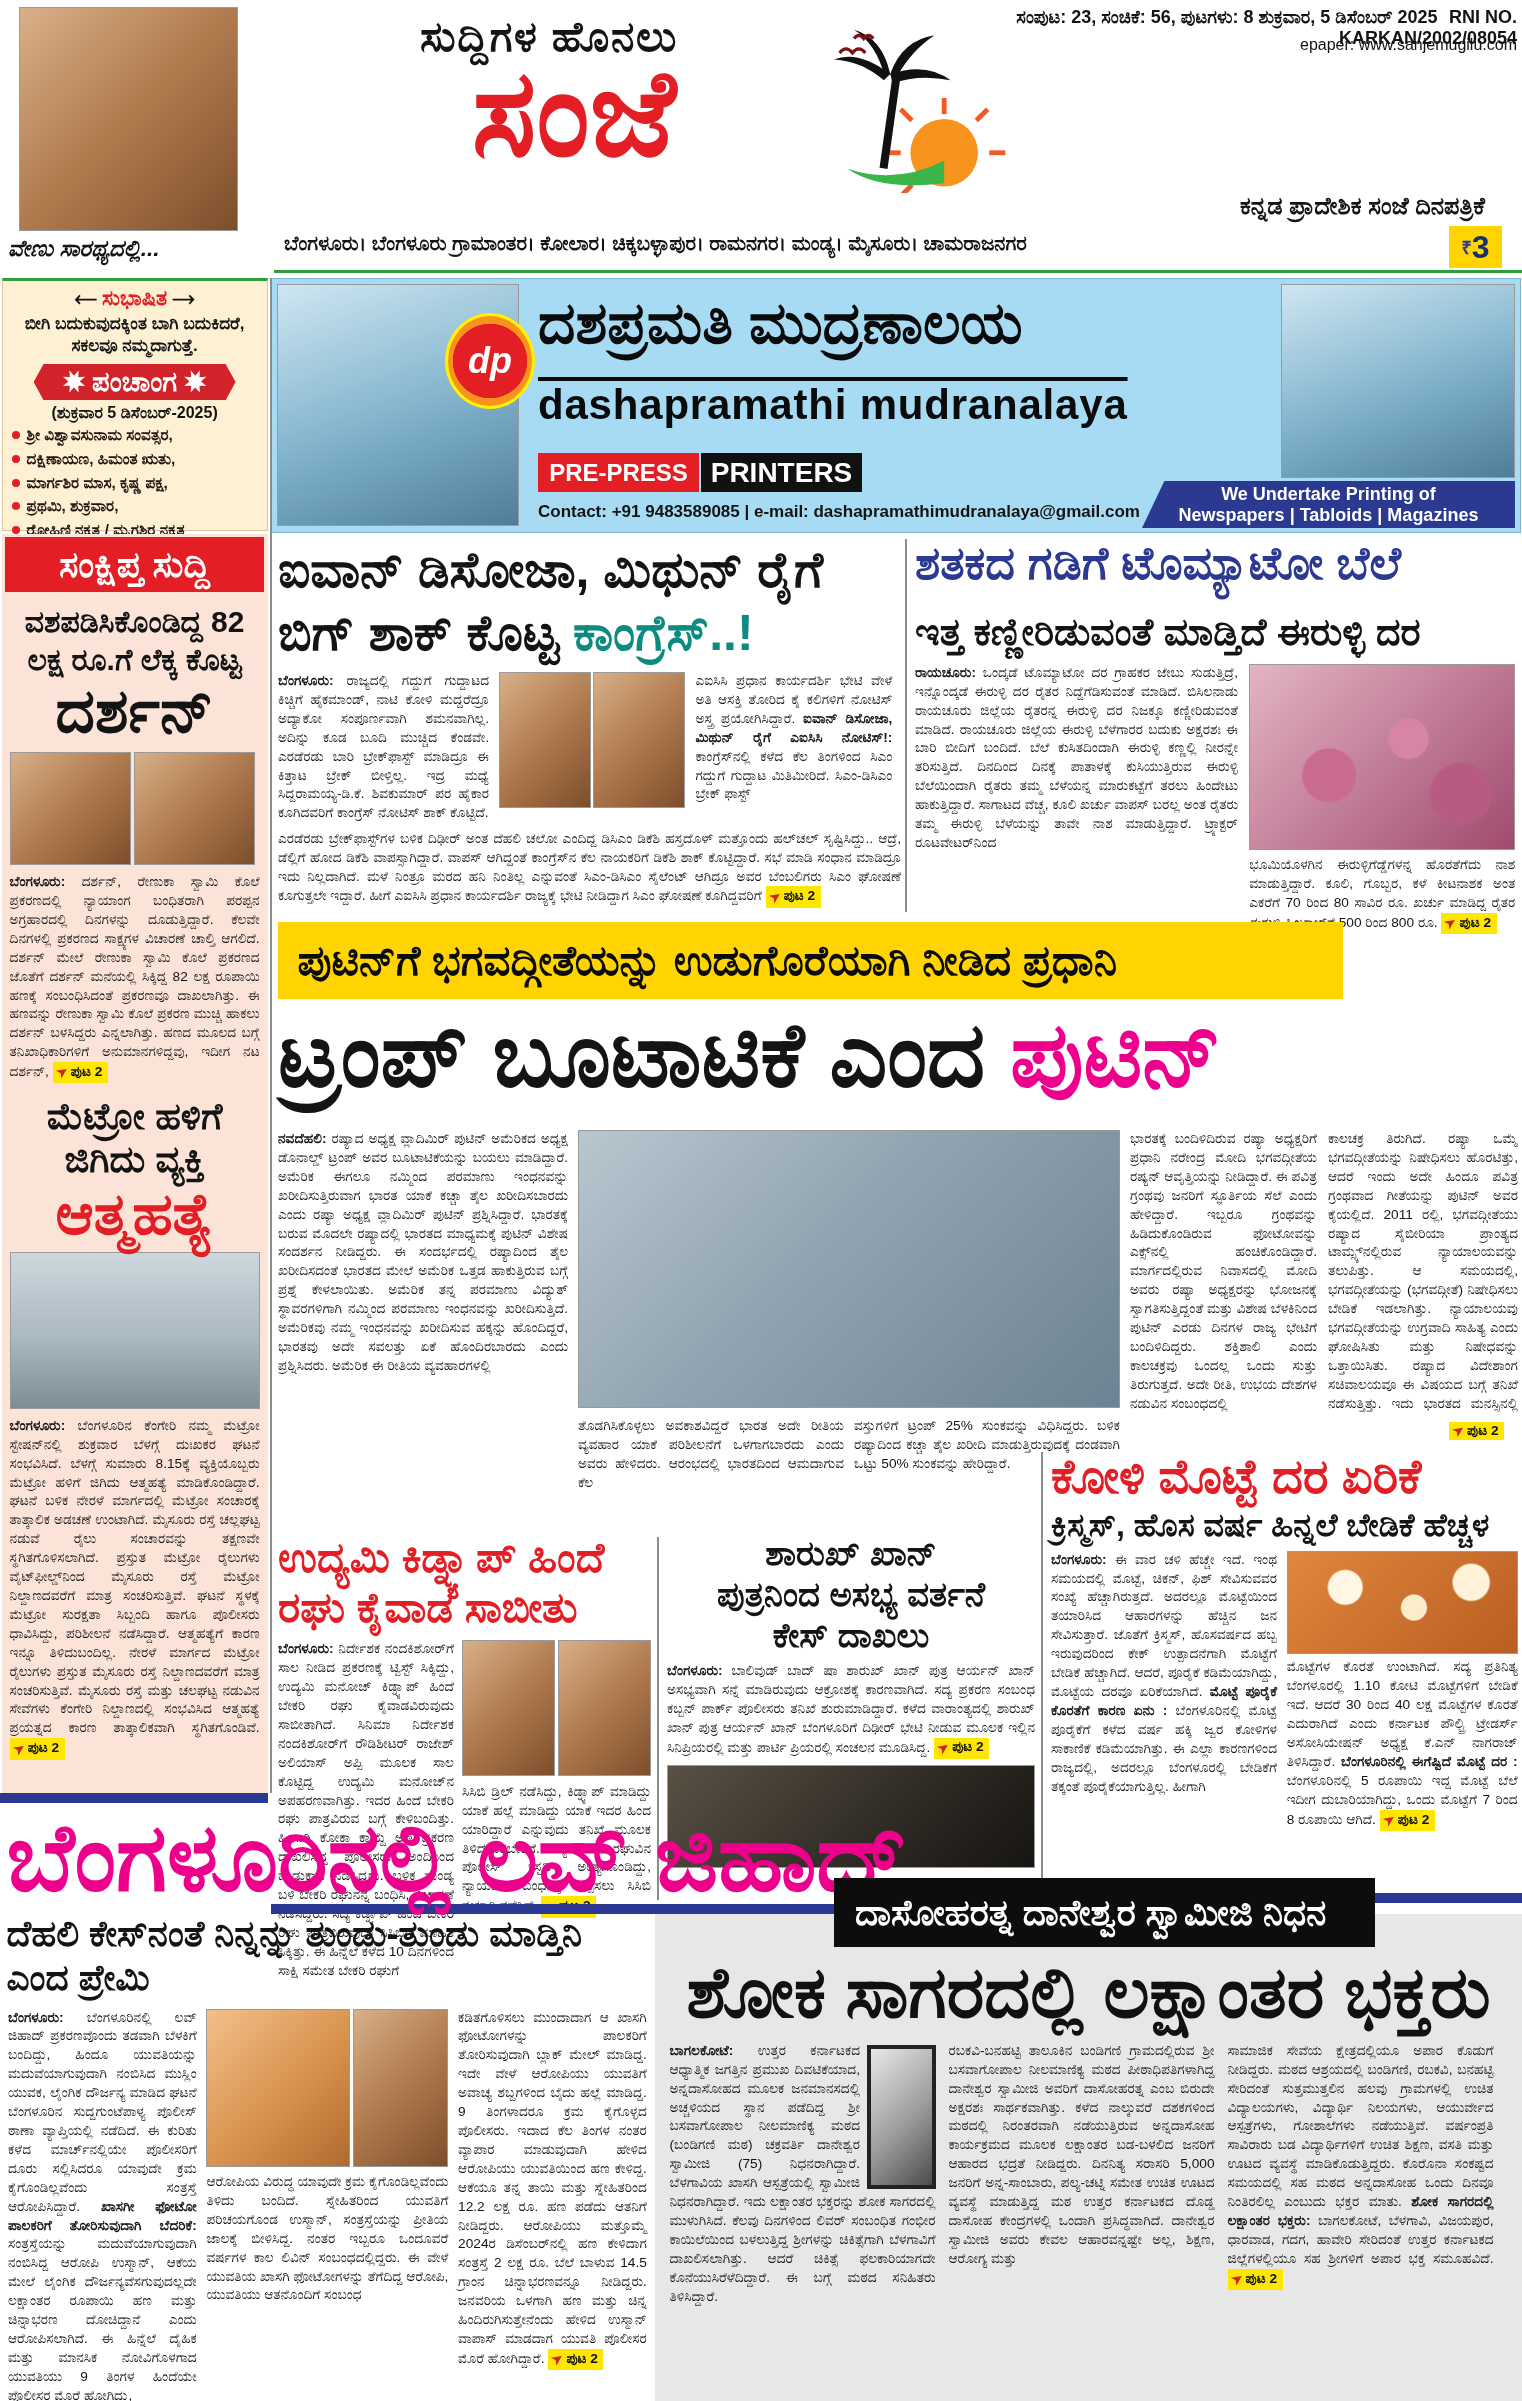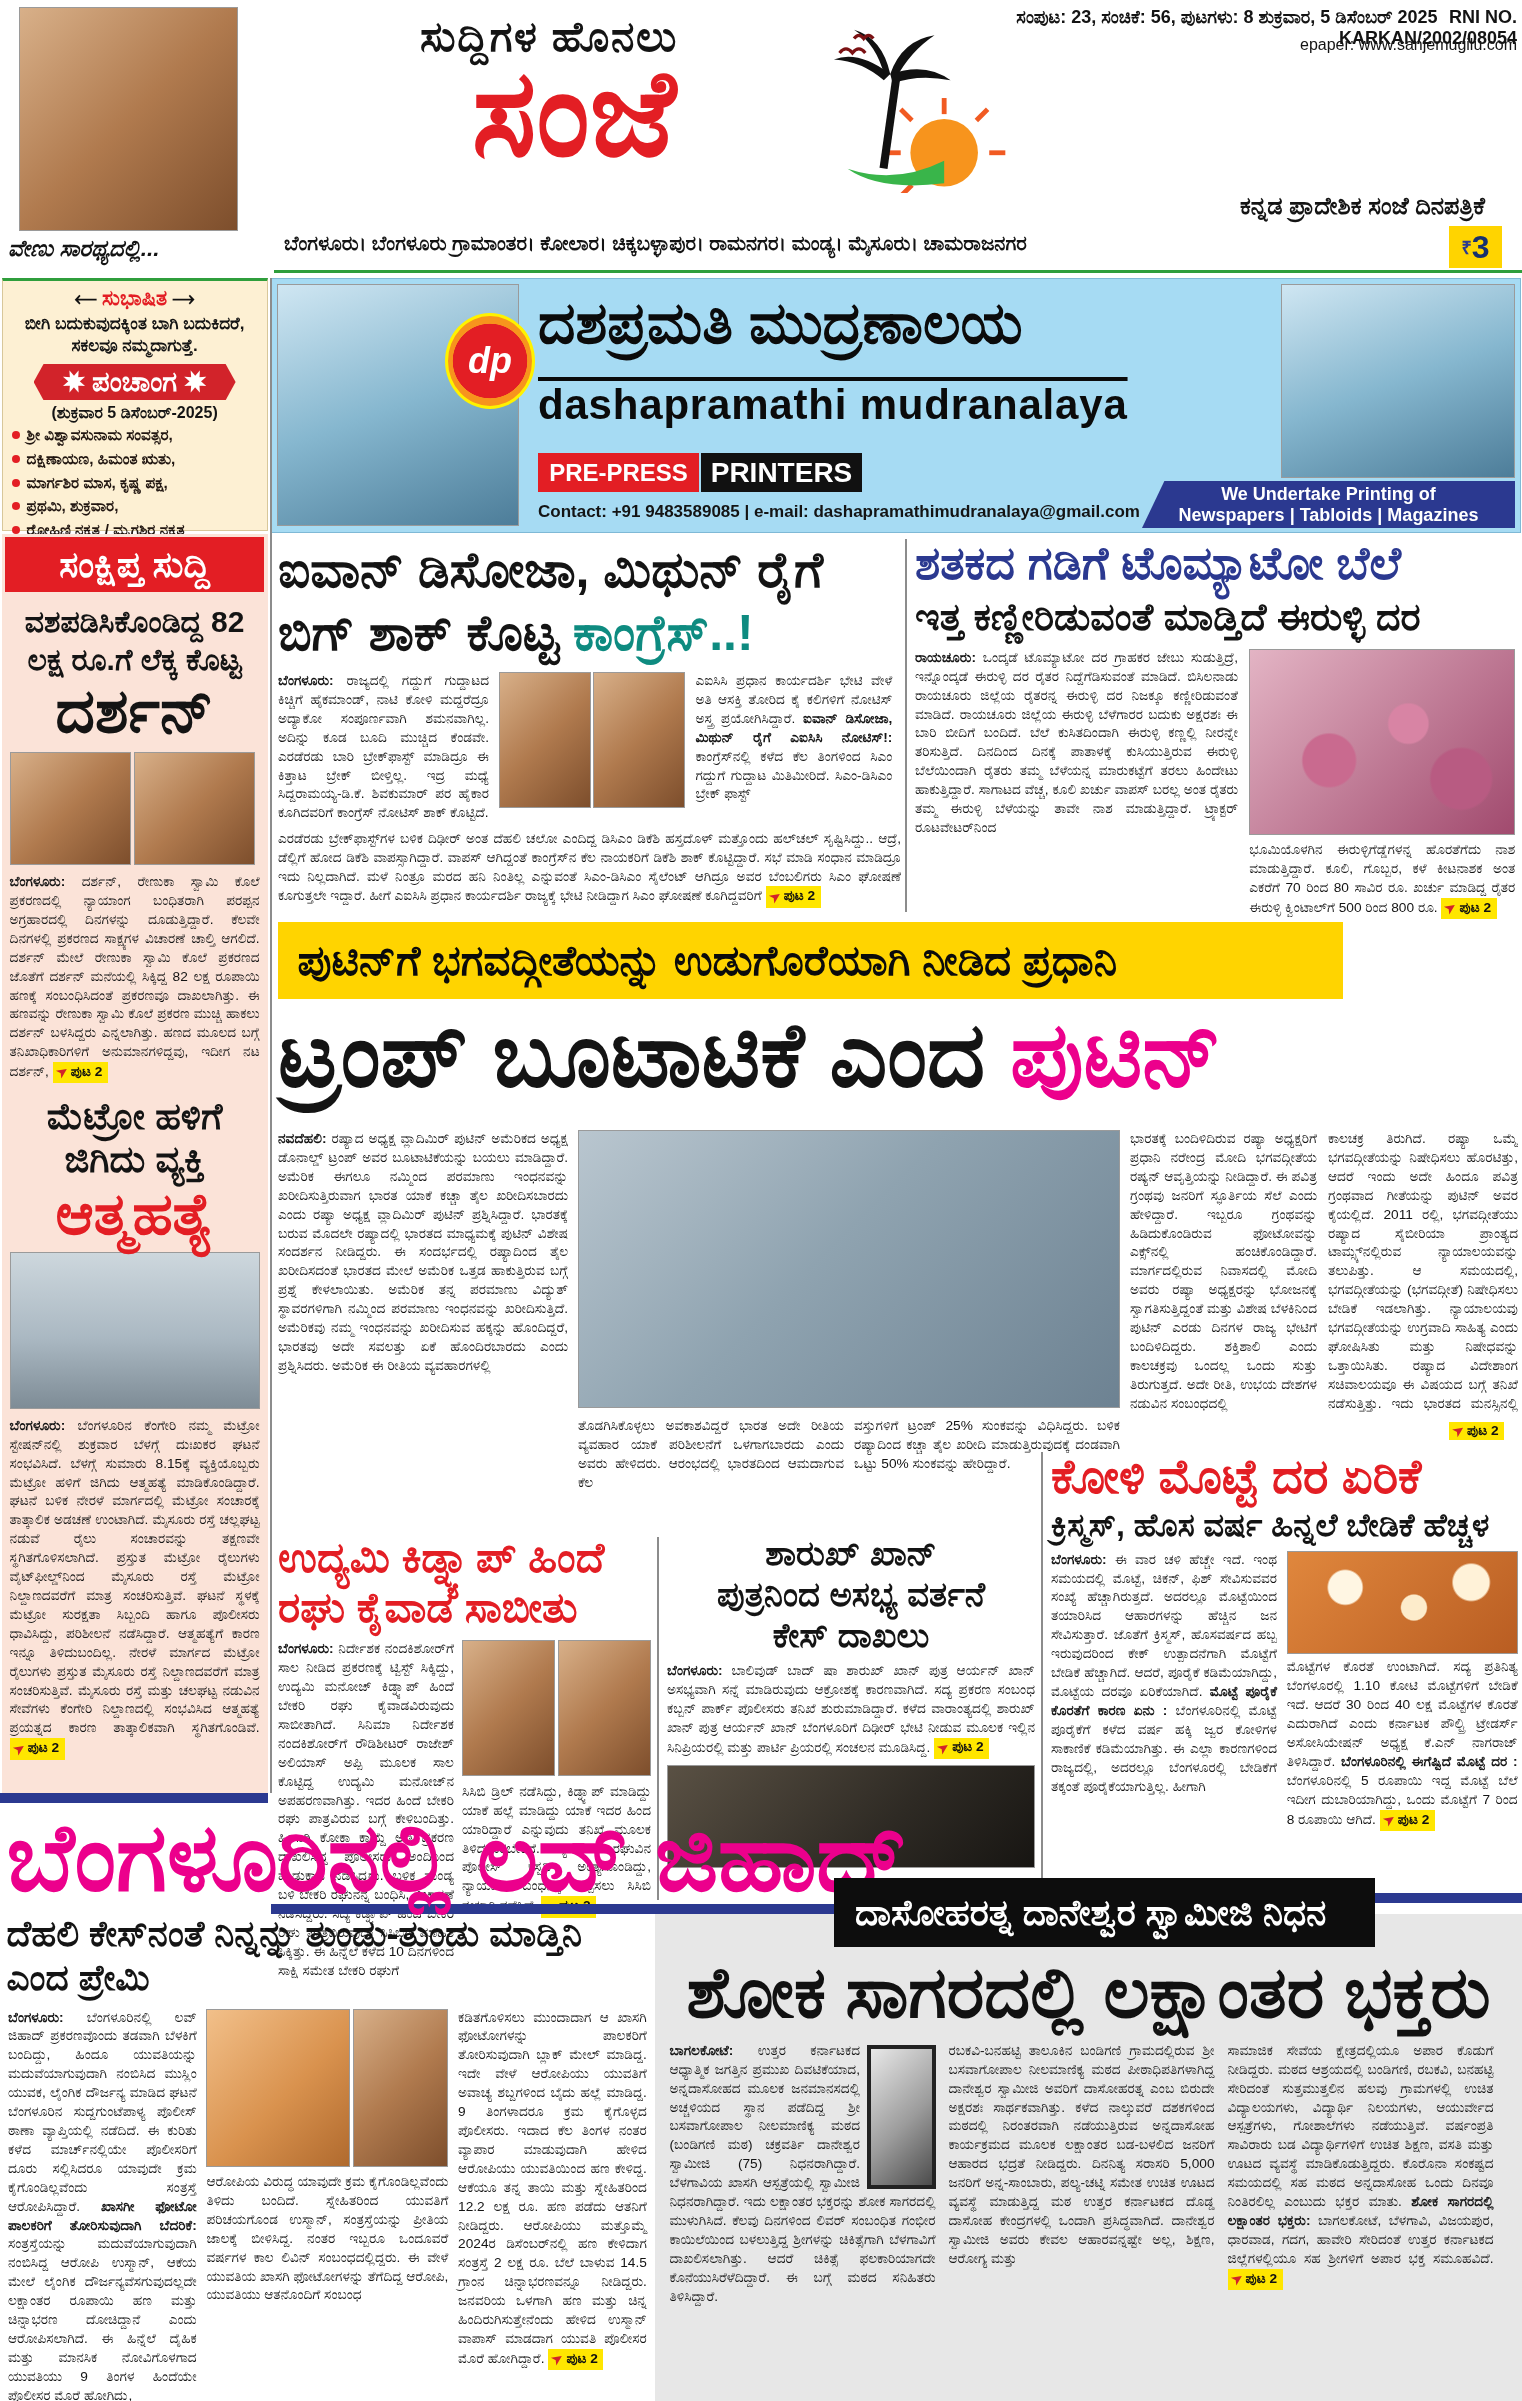--- a/index.html
+++ b/index.html
@@ -188,21 +188,21 @@
       <span class="plink">
           <span class="plink-arrow">➤</span>
           <span>ಪುಟ 2</span>
         </span>
     </p>
   </div>
   <div class="abs vrule" style="left:905px;top:539px;height:373px;"></div>
 
   <div class="abs" style="left:915px;top:536px;width:604px;height:381px;">
     <div class="headline-blue" style="font-size:46px;line-height:1.2;">ಶತಕದ ಗಡಿಗೆ ಟೊಮ್ಯಾಟೋ ಬೆಲೆ</div>
-    <div style="font-size:38px;font-weight:bold;line-height:1.2;margin-top:4px;">ಇತ್ತ ಕಣ್ಣೀರಿಡುವಂತೆ ಮಾಡ್ತಿದೆ ಈರುಳ್ಳಿ ದರ</div>
+    <div style="font-size:38px;font-weight:bold;line-height:1.2;margin-top:19px;">ಇತ್ತ ಕಣ್ಣೀರಿಡುವಂತೆ ಮಾಡ್ತಿದೆ ಈರುಳ್ಳಿ ದರ</div>
     <div style="display:flex;gap:11.3px;margin-top:8px;">
       <p class="body-txt" style="width:323px;margin:0;">
         <b>ರಾಯಚೂರು:</b>
         <span>ಒಂದ್ಕಡೆ ಟೊಮ್ಯಾಟೋ ದರ ಗ್ರಾಹಕರ ಜೇಬು ಸುಡುತ್ತಿದ್ರೆ, ಇನ್ನೊಂದ್ಕಡೆ ಈರುಳ್ಳಿ ದರ ರೈತರ ನಿದ್ದೆಗೆಡಿಸುವಂತೆ ಮಾಡಿದೆ. ಬಿಸಿಲನಾಡು ರಾಯಚೂರು ಜಿಲ್ಲೆಯ ರೈತರನ್ನ ಈರುಳ್ಳಿ ದರ ನಿಜಕ್ಕೂ ಕಣ್ಣೀರಿಡುವಂತೆ ಮಾಡಿದೆ. ರಾಯಚೂರು ಜಿಲ್ಲೆಯ ಈರುಳ್ಳಿ ಬೆಳೆಗಾರರ ಬದುಕು ಅಕ್ಷರಶಃ ಈ ಬಾರಿ ಬೀದಿಗೆ ಬಂದಿದೆ. ಬೆಲೆ ಕುಸಿತದಿಂದಾಗಿ ಈರುಳ್ಳಿ ಕಣ್ಣಲ್ಲಿ ನೀರನ್ನೇ ತರಿಸುತ್ತಿದೆ. ದಿನದಿಂದ ದಿನಕ್ಕೆ ಪಾತಾಳಕ್ಕೆ ಕುಸಿಯುತ್ತಿರುವ ಈರುಳ್ಳಿ ಬೆಲೆಯಿಂದಾಗಿ ರೈತರು ತಮ್ಮ ಬೆಳೆಯನ್ನ ಮಾರುಕಟ್ಟೆಗೆ ತರಲು ಹಿಂದೇಟು ಹಾಕುತ್ತಿದ್ದಾರೆ. ಸಾಗಾಟದ ವೆಚ್ಚ, ಕೂಲಿ ಖರ್ಚು ವಾಪಸ್ ಬರಲ್ಲ ಅಂತ ರೈತರು ತಮ್ಮ ಈರುಳ್ಳಿ ಬೆಳೆಯನ್ನು ತಾವೇ ನಾಶ ಮಾಡುತ್ತಿದ್ದಾರೆ. ಟ್ರ್ಯಾಕ್ಟರ್ ರೂಟವೇಟರ್‌ನಿಂದ</span>
       </p>
       <div style="width:266px;">
         <div class="ph onion" style="width:266px;height:186px;"></div>
         <p class="body-txt" style="margin:6.5px 0 0;">
           <span>ಭೂಮಿಯೊಳಗಿನ ಈರುಳ್ಳಿಗೆಡ್ಡೆಗಳನ್ನ ಹೊರತೆಗೆದು ನಾಶ ಮಾಡುತ್ತಿದ್ದಾರೆ. ಕೂಲಿ, ಗೊಬ್ಬರ, ಕಳೆ ಕೀಟನಾಶಕ ಅಂತ ಎಕರೆಗೆ 70 ರಿಂದ 80 ಸಾವಿರ ರೂ. ಖರ್ಚು ಮಾಡಿದ್ದ ರೈತರ ಈರುಳ್ಳಿ ಕ್ವಿಂಟಾಲ್‌ಗೆ 500 ರಿಂದ 800 ರೂ.</span>
           <span class="plink">

